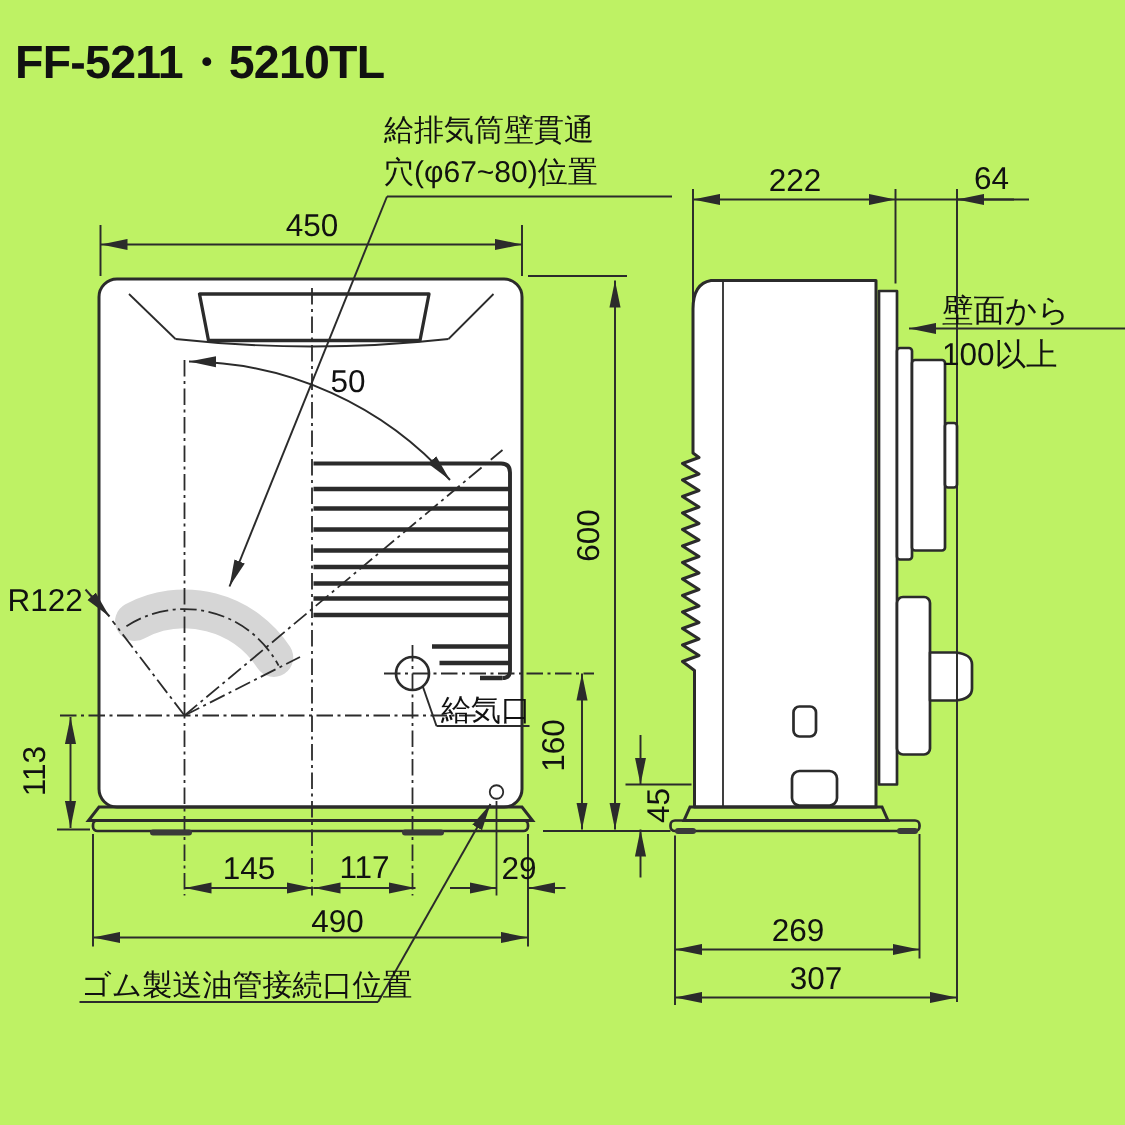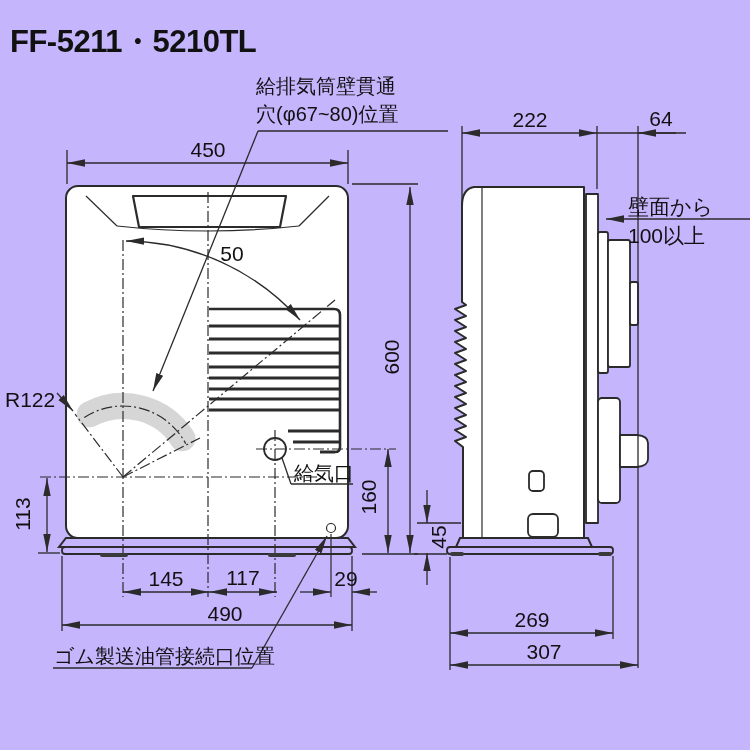--- a/index.html
+++ b/index.html
@@ -1,16 +1,16 @@
 <!DOCTYPE html>
 <html><head>
 <meta charset="utf-8">
 <style>
   html,body{margin:0;padding:0;background:#fff;}
-  .stage{position:relative;width:750px;height:750px;background:#c4b5fd;overflow:hidden;
+  .stage{position:relative;width:750px;height:750px;background:#bef264;overflow:hidden;
          font-family:"Liberation Sans",sans-serif;}
   svg text{fill:#111;font-family:"Liberation Sans",sans-serif;}
   .t-title{font-size:31px;font-weight:700;letter-spacing:-0.5px;}
   .t-dim{font-size:21px;}
   .t-jp{font-size:20px;}
   .ln{stroke:#2b2b2b;stroke-width:2;fill:none;}
   .lnthin{stroke:#2b2b2b;stroke-width:1.2;fill:none;}
   .dash{stroke:#2b2b2b;stroke-width:1.2;fill:none;stroke-dasharray:11 3 2 3;}
   .dim{stroke:#2b2b2b;stroke-width:1.3;fill:none;}
   .shape{fill:#ffffff;stroke:#2b2b2b;stroke-width:2;stroke-linejoin:round;}

